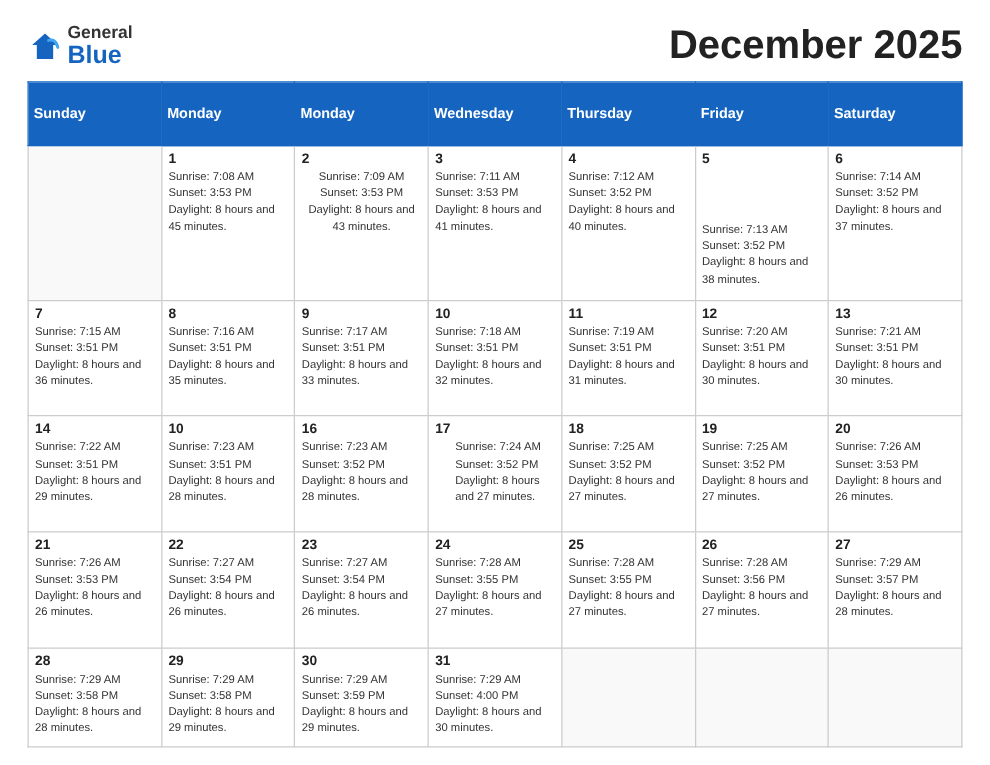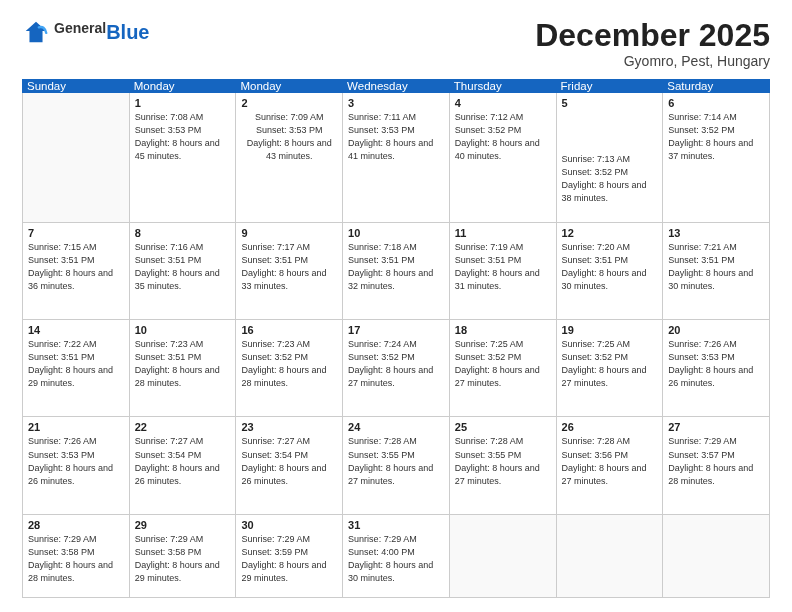--- a/index.html
+++ b/index.html
@@ -23,21 +23,21 @@
       align-items: flex-start;
       margin-bottom: 10px;
     }
     .logo {
       display: flex;
       align-items: center;
       gap: 0px;
     }
     .logo-text {
       display: flex;
-      flex-direction: row;
+      flex-direction: column;
       line-height: 1.1;
     }
     .logo-general {
       font-size: 14px;
       font-weight: bold;
       color: #333;
     }
     .logo-blue {
       font-size: 20px;
       font-weight: bold;
@@ -68,22 +68,22 @@
     }
     .cal-table {
       width: 100%;
       border-collapse: collapse;
       flex: 1;
     }
     .cal-table th {
       background: #1565c0;
       color: #fff;
       font-size: 11.5px;
-      font-weight: normal;
-      padding: 0 4px;
+      font-weight: bold;
+      padding: 19px 4px;
       text-align: left;
       border: 1px solid #1565c0;
     }
     .cal-table td {
       border: 1px solid #ccc;
       vertical-align: top;
       padding: 4px 5px;
       font-size: 9.2px;
       color: #333;
       width: calc(100% / 7);
@@ -122,21 +122,20 @@
         <polygon points="15,2 28,14 24,14 24,28 6,28 6,14 2,14" fill="none" stroke="#1565c0" stroke-width="0"></polygon>
         <path d="M18,10 Q24,8 26,16" fill="none" stroke="#42a5f5" stroke-width="2.5" stroke-linecap="round"></path>
       </svg>
       <div class="logo-text">
         <span class="logo-general">General</span>
         <span class="logo-blue">Blue</span>
       </div>
     </div>
     <div class="title-block">
       <div class="month-title">December 2025</div>
-      <div class="subtitle">Gyomro, Pest, Hungary</div>
     </div>
   </div>
 
   <div class="calendar">
     <table class="cal-table">
       <thead>
         <tr>
           <th>Sunday</th>
           <th>Monday</th>
           <th>Monday</th>
@@ -244,21 +243,21 @@
 Daylight: 8 hours and 28 minutes.</div>
             </td>
             <td>
               <span class="day-num">16</span>
               <div class="day-info" style="white-space: pre-line;">Sunrise: 7:23 AM
 Sunset: 3:52 PM
 Daylight: 8 hours and 28 minutes.</div>
             </td>
             <td>
               <span class="day-num">17</span>
-              <div class="day-info" style="white-space: pre-line;">Sunrise: 7:24 AM
+              <div class="day-info" style="white-space: pre-line; margin-left: 16px;">Sunrise: 7:24 AM
 Sunset: 3:52 PM
 Daylight: 8 hours and 27 minutes.</div>
             </td>
             <td>
               <span class="day-num">18</span>
               <div class="day-info" style="white-space: pre-line;">Sunrise: 7:25 AM
 Sunset: 3:52 PM
 Daylight: 8 hours and 27 minutes.</div>
             </td>
             <td>

